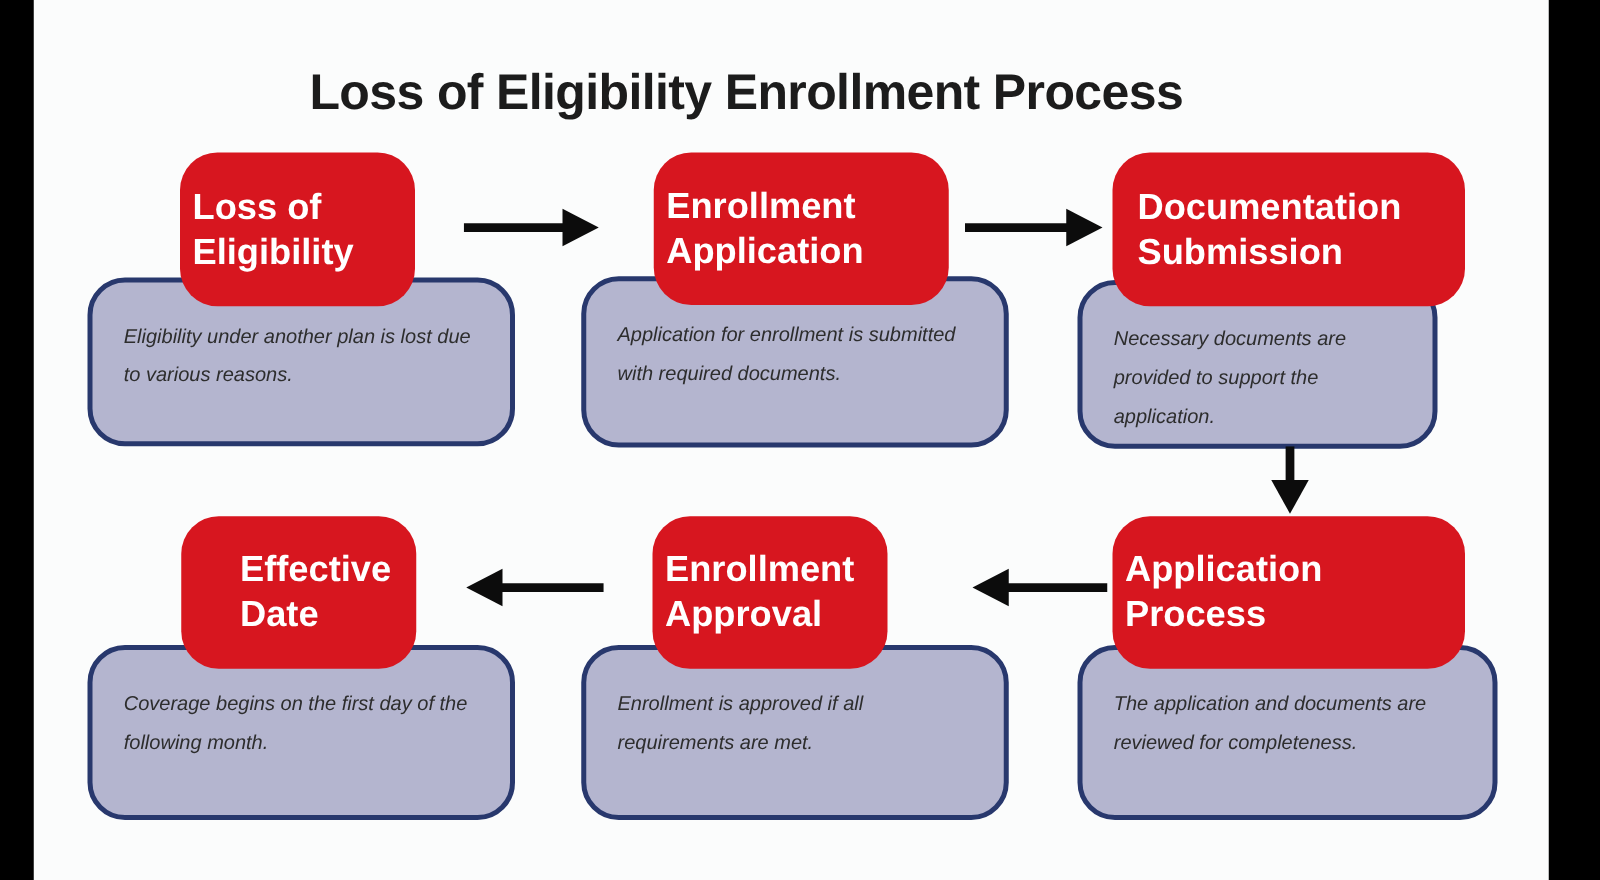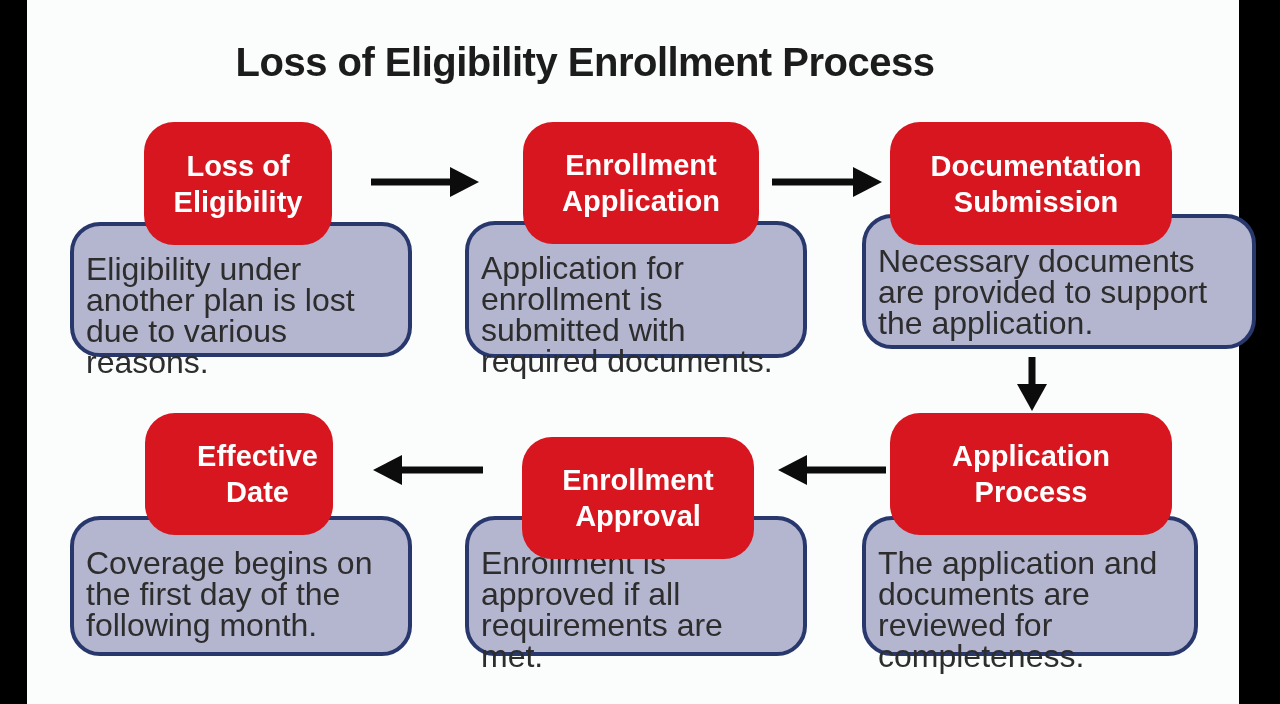--- a/index.html
+++ b/index.html
@@ -18,54 +18,54 @@
   .canvas{
     position:relative;width:1280px;height:704px;
     background:var(--page-bg);overflow:hidden;
   }
   .side-bar{position:absolute;top:0;height:704px;background:var(--bar);}
   .side-bar.left{left:0;width:27px;}
   .side-bar.right{left:1239px;width:41px;}
   .title{
     position:absolute;left:27px;top:40px;width:1116px;
     text-align:center;font-size:40px;font-weight:700;
-    letter-spacing:-0.5px;color:var(--title-text);margin:0;
+    letter-spacing:-0.5px;color:var(--title-text);margin:12px;
   }
   .desc{
     position:absolute;box-sizing:border-box;
     background:var(--desc-fill);
     border:4px solid var(--desc-border);
     border-radius:30px;
-    padding:28px 20px 0 12px;
-    font-size:32px;line-height:31px;color:var(--desc-text);
+    padding:28px 20px 0 25px;
+    font-size:16px;line-height:31px;color:var(--desc-text);font-style:italic;
   }
   .desc p{margin:0;}
   .label{
     position:absolute;box-sizing:border-box;
     background:var(--step-fill);
     border-radius:30px;
     color:var(--step-text);
     font-weight:700;font-size:29px;line-height:36px;
     display:flex;align-items:center;justify-content:center;
-    text-align:center;padding:0 10px;
+    padding:0 10px;
   }
   .arrow{position:absolute;}
   .arrow line{stroke:var(--arrow);stroke-width:7;}
   .arrow polygon{fill:var(--arrow);}
 
   .s1-desc{left:70px;top:222px;width:342px;height:135px;}
   .s1-label{left:144px;top:122px;width:188px;height:123px;}
   .s2-desc{left:465px;top:221px;width:342px;height:137px;}
   .s2-label{left:523px;top:122px;width:236px;height:122px;}
-  .s3-desc{left:862px;top:214px;width:394px;height:135px;}
+  .s3-desc{left:862px;top:224px;width:288px;height:135px;}
   .s3-label{left:890px;top:122px;width:282px;height:123px;padding-left:20px;}
   .s4-desc{left:862px;top:516px;width:336px;height:140px;}
   .s4-label{left:890px;top:413px;width:282px;height:122px;}
   .s5-desc{left:465px;top:516px;width:342px;height:140px;}
-  .s5-label{left:522px;top:437px;width:232px;height:122px;}
+  .s5-label{left:522px;top:413px;width:188px;height:122px;}
   .s6-desc{left:70px;top:516px;width:342px;height:140px;}
   .s6-label{left:145px;top:413px;width:188px;height:122px;padding-left:47px;}
 
   .a1{left:371px;top:165px;}
   .a2{left:772px;top:165px;}
   .a3{left:1015px;top:357px;}
   .a4{left:776px;top:453px;}
   .a5{left:371px;top:453px;}
 </style>
 </head>

